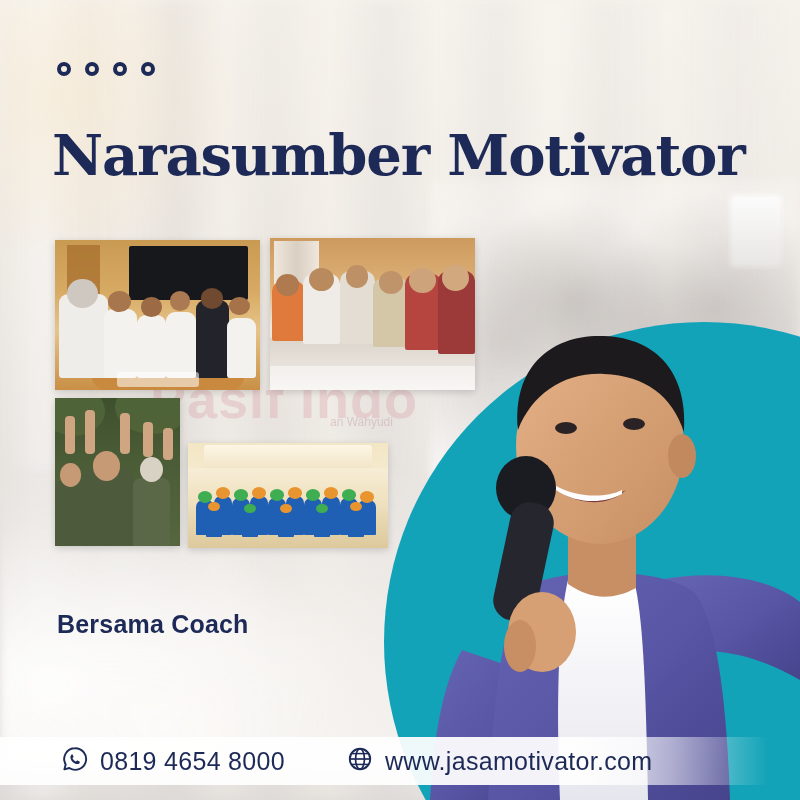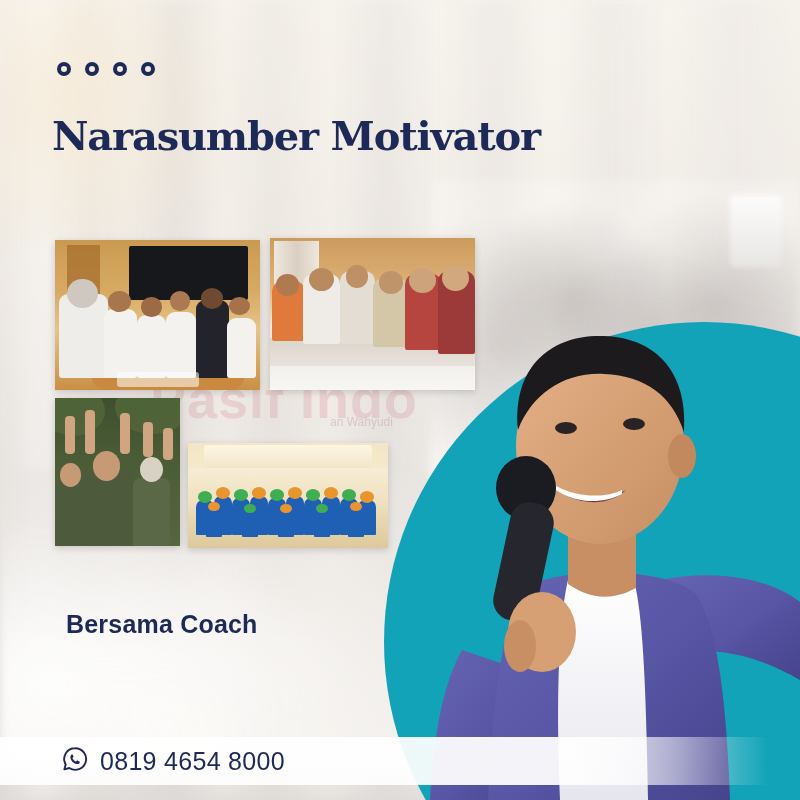--- a/index.html
+++ b/index.html
@@ -97,21 +97,21 @@
   .dot{
     width:14px;height:14px;border-radius:50%;
     border:4px solid #1d2a57;box-sizing:border-box;
   }
 
   
   .headline{
     position:absolute;left:52px;top:88px;width:700px;
     font-family:"DejaVu Serif",serif;
     font-weight:700;
-    font-size:40px;
+    font-size:56px;
     line-height:1.04;
     color:#1d2a57;
     letter-spacing:-1.2px;
   }
   .headline .l2{display:block;}
 
   
   .photo{
     position:absolute;overflow:hidden;background:#cfcbc6;
     box-shadow:0 2px 7px rgba(0,0,0,.16);
@@ -150,21 +150,21 @@
   .p4 .ceil{position:absolute;left:8%;top:2%;width:84%;height:26%;background:linear-gradient(180deg,#fdf6e4,#f0e3c4);border-radius:3px;}
   .p4 .wall{position:absolute;left:0;top:24%;width:100%;height:34%;background:linear-gradient(180deg,#f7edd6,#efe0bd);}
   .p4 .pr{position:absolute;background:#1f5fb4;border-radius:7px 7px 1px 1px;}
   .p4 .hd{position:absolute;border-radius:50%;}
 
   
   .speaker{position:absolute;left:400px;top:250px;width:400px;height:550px;}
 
   
   .coach-sm{
-    position:absolute;left:66px;top:610px;
+    position:absolute;left:57px;top:610px;
     font-size:25px;font-weight:700;color:#1d2a57;letter-spacing:.2px;
   }
   .coach-lg{
     position:absolute;left:57px;top:640px;
     font-size:35px;font-weight:700;color:#1d2a57;letter-spacing:-.3px;
   }
 
   
   .contact-bar{
     position:absolute;left:0;top:737px;width:800px;height:48px;
@@ -363,16 +363,28 @@
     <div class="contact-item ci-phone">
       <span class="ico">
         <svg width="26" height="26" viewBox="0 0 26 26">
           <path d="M13 2.2A10.8 10.8 0 0 0 3.7 18.5L2.4 23.3l4.95-1.3A10.8 10.8 0 1 0 13 2.2Z" fill="none" stroke="#1d2a57" stroke-width="1.9" stroke-linejoin="round"></path>
           <path d="M9.6 8.2c.3-.1.7 0 .9.4l.9 1.7c.2.3.1.7-.1.9l-.6.6c-.2.2-.2.4-.1.6a7.2 7.2 0 0 0 3 3c.2.1.4.1.6-.1l.6-.6c.2-.2.6-.3.9-.1l1.7.9c.4.2.5.6.4.9-.3 1-1.3 1.7-2.4 1.7-3.6 0-7-3.4-7-7 0-1.1.7-2.1 1.2-2.4Z" fill="#1d2a57"></path>
         </svg>
       </span>
       <span class="txt">0819 4654 8000</span>
     </div>
 
+    <div class="contact-item ci-web">
+      <span class="ico">
+        <svg width="26" height="26" viewBox="0 0 26 26">
+          <circle cx="13" cy="13" r="10.2" fill="none" stroke="#1d2a57" stroke-width="1.9"></circle>
+          <ellipse cx="13" cy="13" rx="4.4" ry="10.2" fill="none" stroke="#1d2a57" stroke-width="1.7"></ellipse>
+          <line x1="2.9" y1="13" x2="23.1" y2="13" stroke="#1d2a57" stroke-width="1.7"></line>
+          <line x1="4.6" y1="7.6" x2="21.4" y2="7.6" stroke="#1d2a57" stroke-width="1.5"></line>
+          <line x1="4.6" y1="18.4" x2="21.4" y2="18.4" stroke="#1d2a57" stroke-width="1.5"></line>
+        </svg>
+      </span>
+      <span class="txt">www.jasamotivator.com</span>
+    </div>
 
   </div>
 
 </div>
 
 </body></html>

